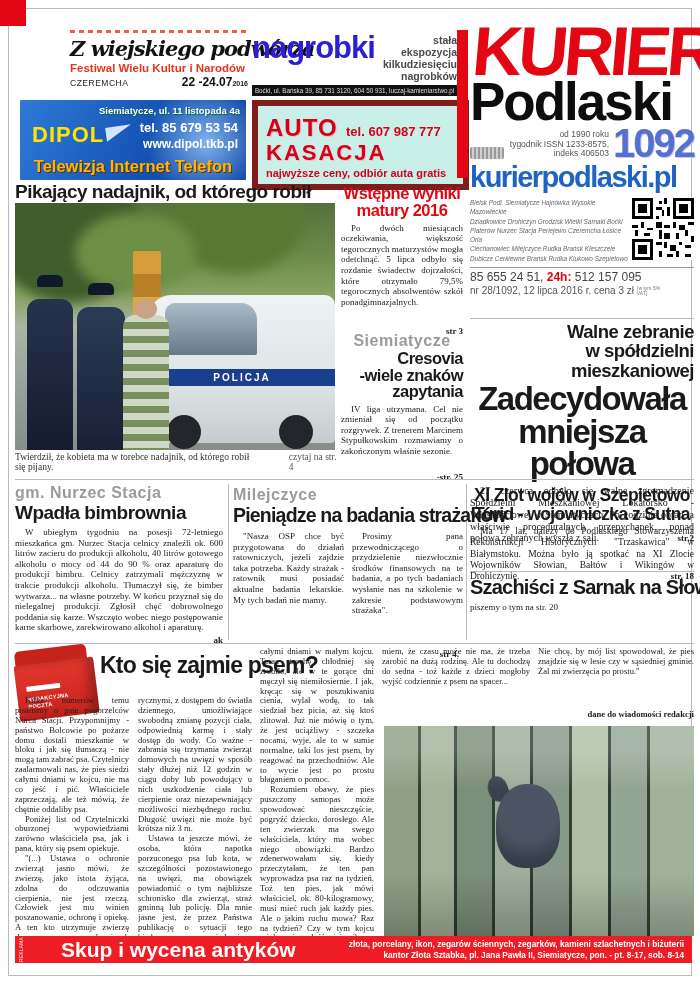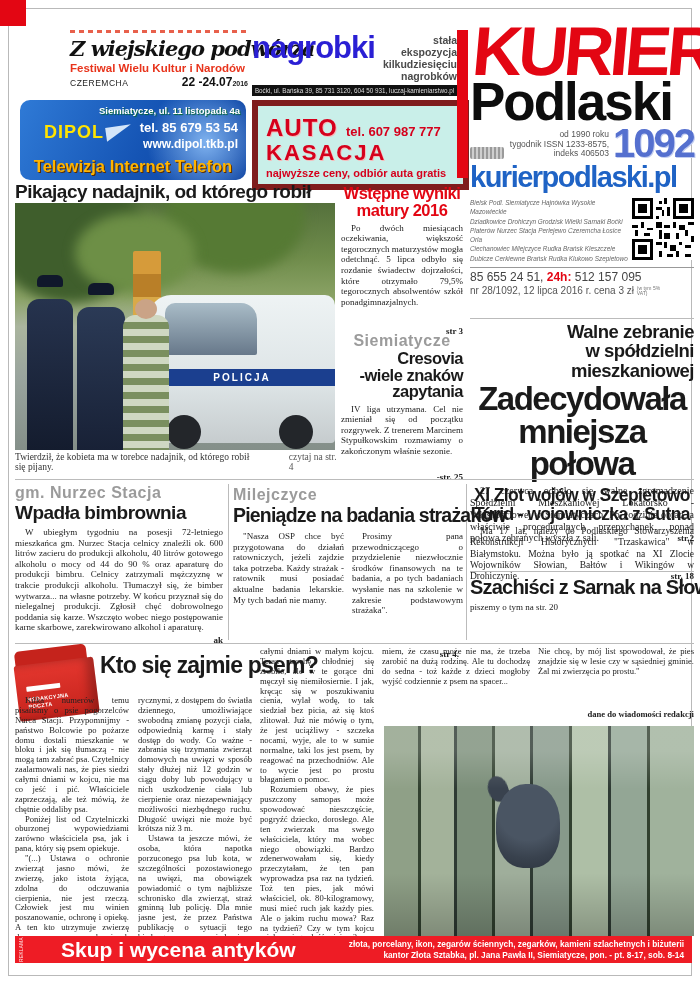--- a/index.html
+++ b/index.html
@@ -19,28 +19,28 @@
   .fest-place{letter-spacing:0.5px;color:#222;}
   .fest-dates{font-weight:bold;font-size:12px;color:#111;}
   .fest-year{font-size:7px;font-weight:bold;}
 
   .nagrobki{left:252px;top:34px;width:205px;height:62px;}
   .nag-row{display:flex;align-items:flex-start;}
   .nag-title{color:#2a1fd4;font-weight:bold;font-size:31px;letter-spacing:-1px;line-height:0.9;}
   .nag-tag{margin-left:6px;text-align:right;flex:1;font-weight:bold;font-size:10.5px;line-height:1.15;color:#4a4a4a;}
   .nag-addr{margin-top:3px;background:#111;color:#ddd;font-size:6.3px;text-align:center;padding:2px 1px;}
 
-  .dipol{left:20px;top:100px;width:226px;height:80px;border-radius:10px;
+  .dipol{left:20px;top:100px;width:226px;height:80px;border-radius:1px;
          background:linear-gradient(115deg,#2f7ad6 0%,#1554b4 55%,#0a3f9e 100%);overflow:hidden;}
   .dipol:before{content:"";position:absolute;right:-20px;top:-18px;width:120px;height:120px;border-radius:50%;
                 background:radial-gradient(circle,#7fb2ef 0%,rgba(127,178,239,0) 70%);}
   .dipol-addr{position:absolute;right:6px;top:5px;color:#fff;font-weight:bold;font-size:9.5px;text-shadow:1px 1px 1px #063;}
   .dipol-phone{position:absolute;right:8px;top:20px;color:#fff;font-weight:bold;font-size:13px;}
   .dipol-web{position:absolute;right:8px;top:37px;color:#fff;font-weight:bold;font-size:12px;}
-  .dipol-brand{position:absolute;left:24px;top:22px;color:#ffe400;font-weight:bold;font-size:18px;letter-spacing:1px;}
+  .dipol-brand{position:absolute;left:12px;top:22px;color:#ffe400;font-weight:bold;font-size:22px;letter-spacing:1px;}
   .dipol-tri{position:absolute;left:86px;top:26px;width:0;height:0;border-left:26px solid #e8f4ff;
              border-bottom:14px solid transparent;transform:rotate(-8deg);opacity:0.9;}
   .dipol-tag{position:absolute;left:0;right:0;bottom:4px;text-align:center;color:#ffb400;font-weight:bold;
              font-size:16.5px;text-shadow:1px 1px 0 #5a2d00;}
 
   .autoad{left:252px;top:100px;width:205px;height:78px;background:#c9efe9;border:6px solid #7f1d1d;}
   .auto-l1{margin:8px 0 0 8px;}
   .auto-word{color:#d5001c;font-weight:bold;font-size:24px;letter-spacing:1px;text-shadow:1px 1px 0 #f7b9b9;}
   .auto-phone{color:#d5001c;font-weight:bold;font-size:13px;margin-left:4px;}
   .auto-l2{margin:-2px 0 0 8px;color:#d5001c;font-weight:bold;font-size:22px;letter-spacing:2px;text-shadow:1px 1px 0 #f7b9b9;}

